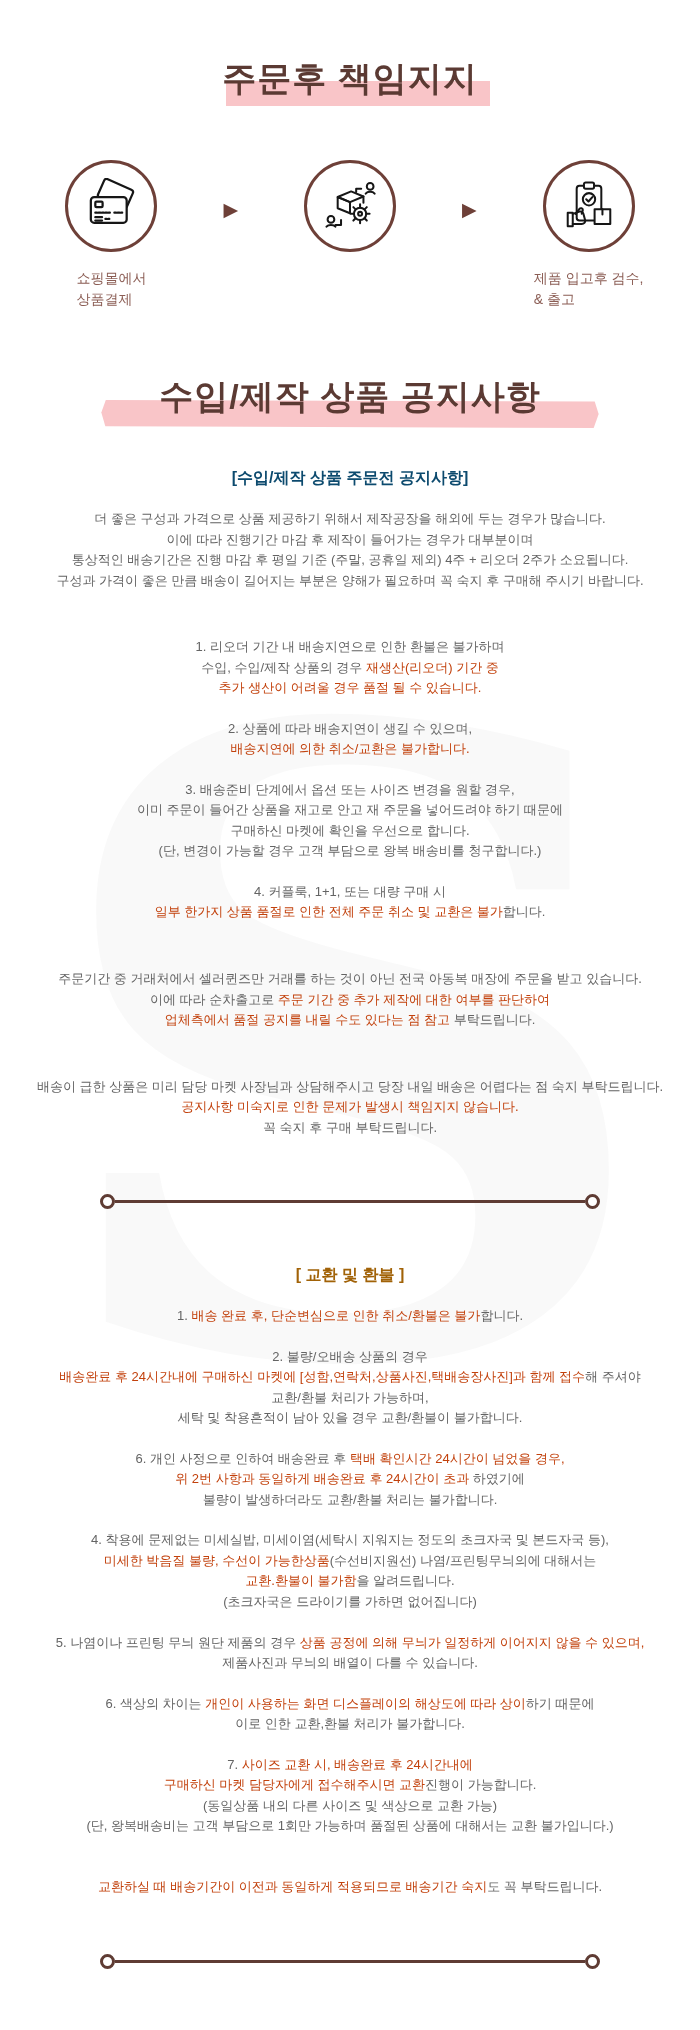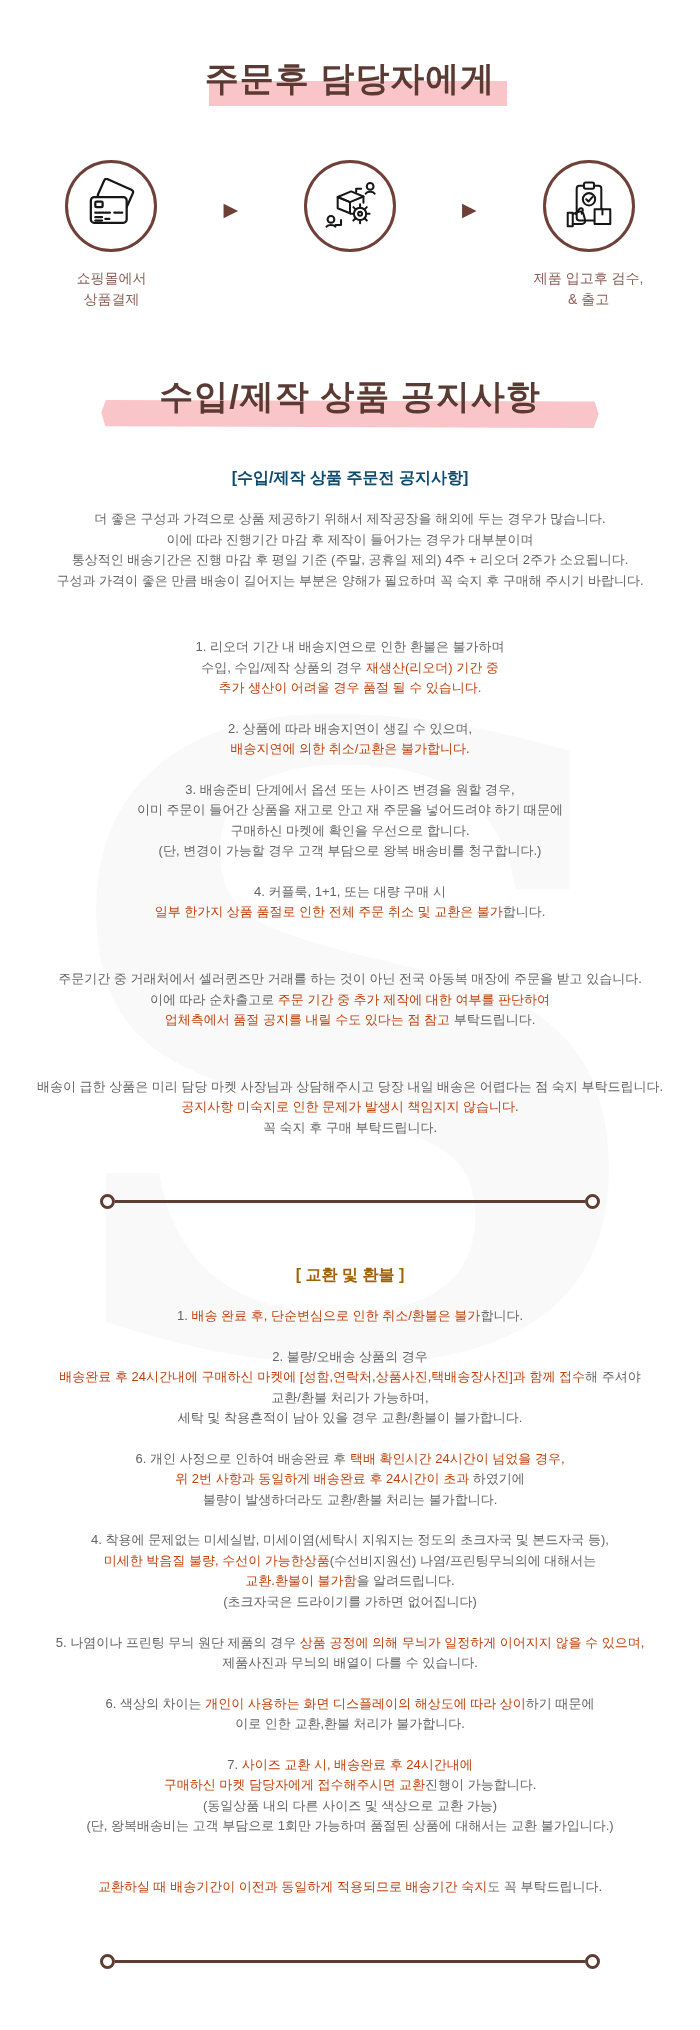--- a/index.html
+++ b/index.html
@@ -17,21 +17,21 @@
   .hl-simple::before{left:4px;right:-12px;bottom:-4px;height:25px;}
   .hl-tape::before{left:-58px;right:-58px;bottom:-8px;height:28px;
     clip-path:polygon(0.9% 0,99.2% 5%,100% 50%,99% 100%,0.8% 94%,0 45%);}
 
   
   .process{display:flex;align-items:flex-start;justify-content:center;gap:24px;margin-top:58px;}
   .step{display:flex;flex-direction:column;align-items:center;width:176px;}
   .circle{width:92px;height:92px;border:3px solid #6e4038;border-radius:50%;display:flex;align-items:center;justify-content:center;background:#fff;box-sizing:border-box;}
   .circle svg{width:56px;height:56px;}
   .arrow{color:#6e4038;font-size:19px;margin-top:38px;}
-  .step-label{margin-top:16px;text-align:center;color:#8b5d54;font-size:14px;line-height:1.5;}
+  .step-label{margin-top:16px;color:#8b5d54;font-size:14px;line-height:1.5;}
 
   
   #notice-root{margin-top:6px;}
   .sec-h{text-align:center;font-size:16px;font-weight:bold;margin:48px 0 10px;}
   .sec-h.maroon{color:#0c4a6e;}
   .sec-h.dark{color:#a16207;}
   .para{text-align:center;color:#646464;font-size:13px;line-height:1.58;margin:20px 18px;}
   .para.gap-lg{margin-top:46px;}
   .em{color:#c2410c;font-weight:normal;}
   .divider{display:flex;align-items:center;width:500px;margin:56px auto;}
@@ -39,21 +39,21 @@
   .rule{flex:1;height:3px;background:#5f3c34;}
 </style>
 </head>
 <body>
 
 <div class="page">
 
   <div class="watermark">S</div>
 
   <h1 class="hero layer">
-    <span class="hl hl-simple">주문후 담당자에게</span>
+    <span class="hl hl-simple">주문후 책임지지</span>
   </h1>
 
   <div class="process layer">
 
     <div class="step">
       <div class="circle">
         <svg viewBox="0 0 100 100" fill="none" stroke="#161616" stroke-width="4" stroke-linejoin="round" stroke-linecap="round">
           <rect x="30" y="10" width="56" height="36" rx="5" transform="rotate(24 58 28)"></rect>
           <rect x="14" y="34" width="64" height="46" rx="6" fill="#ffffff"></rect>
           <rect x="22" y="42" width="13" height="10" rx="2"></rect>

